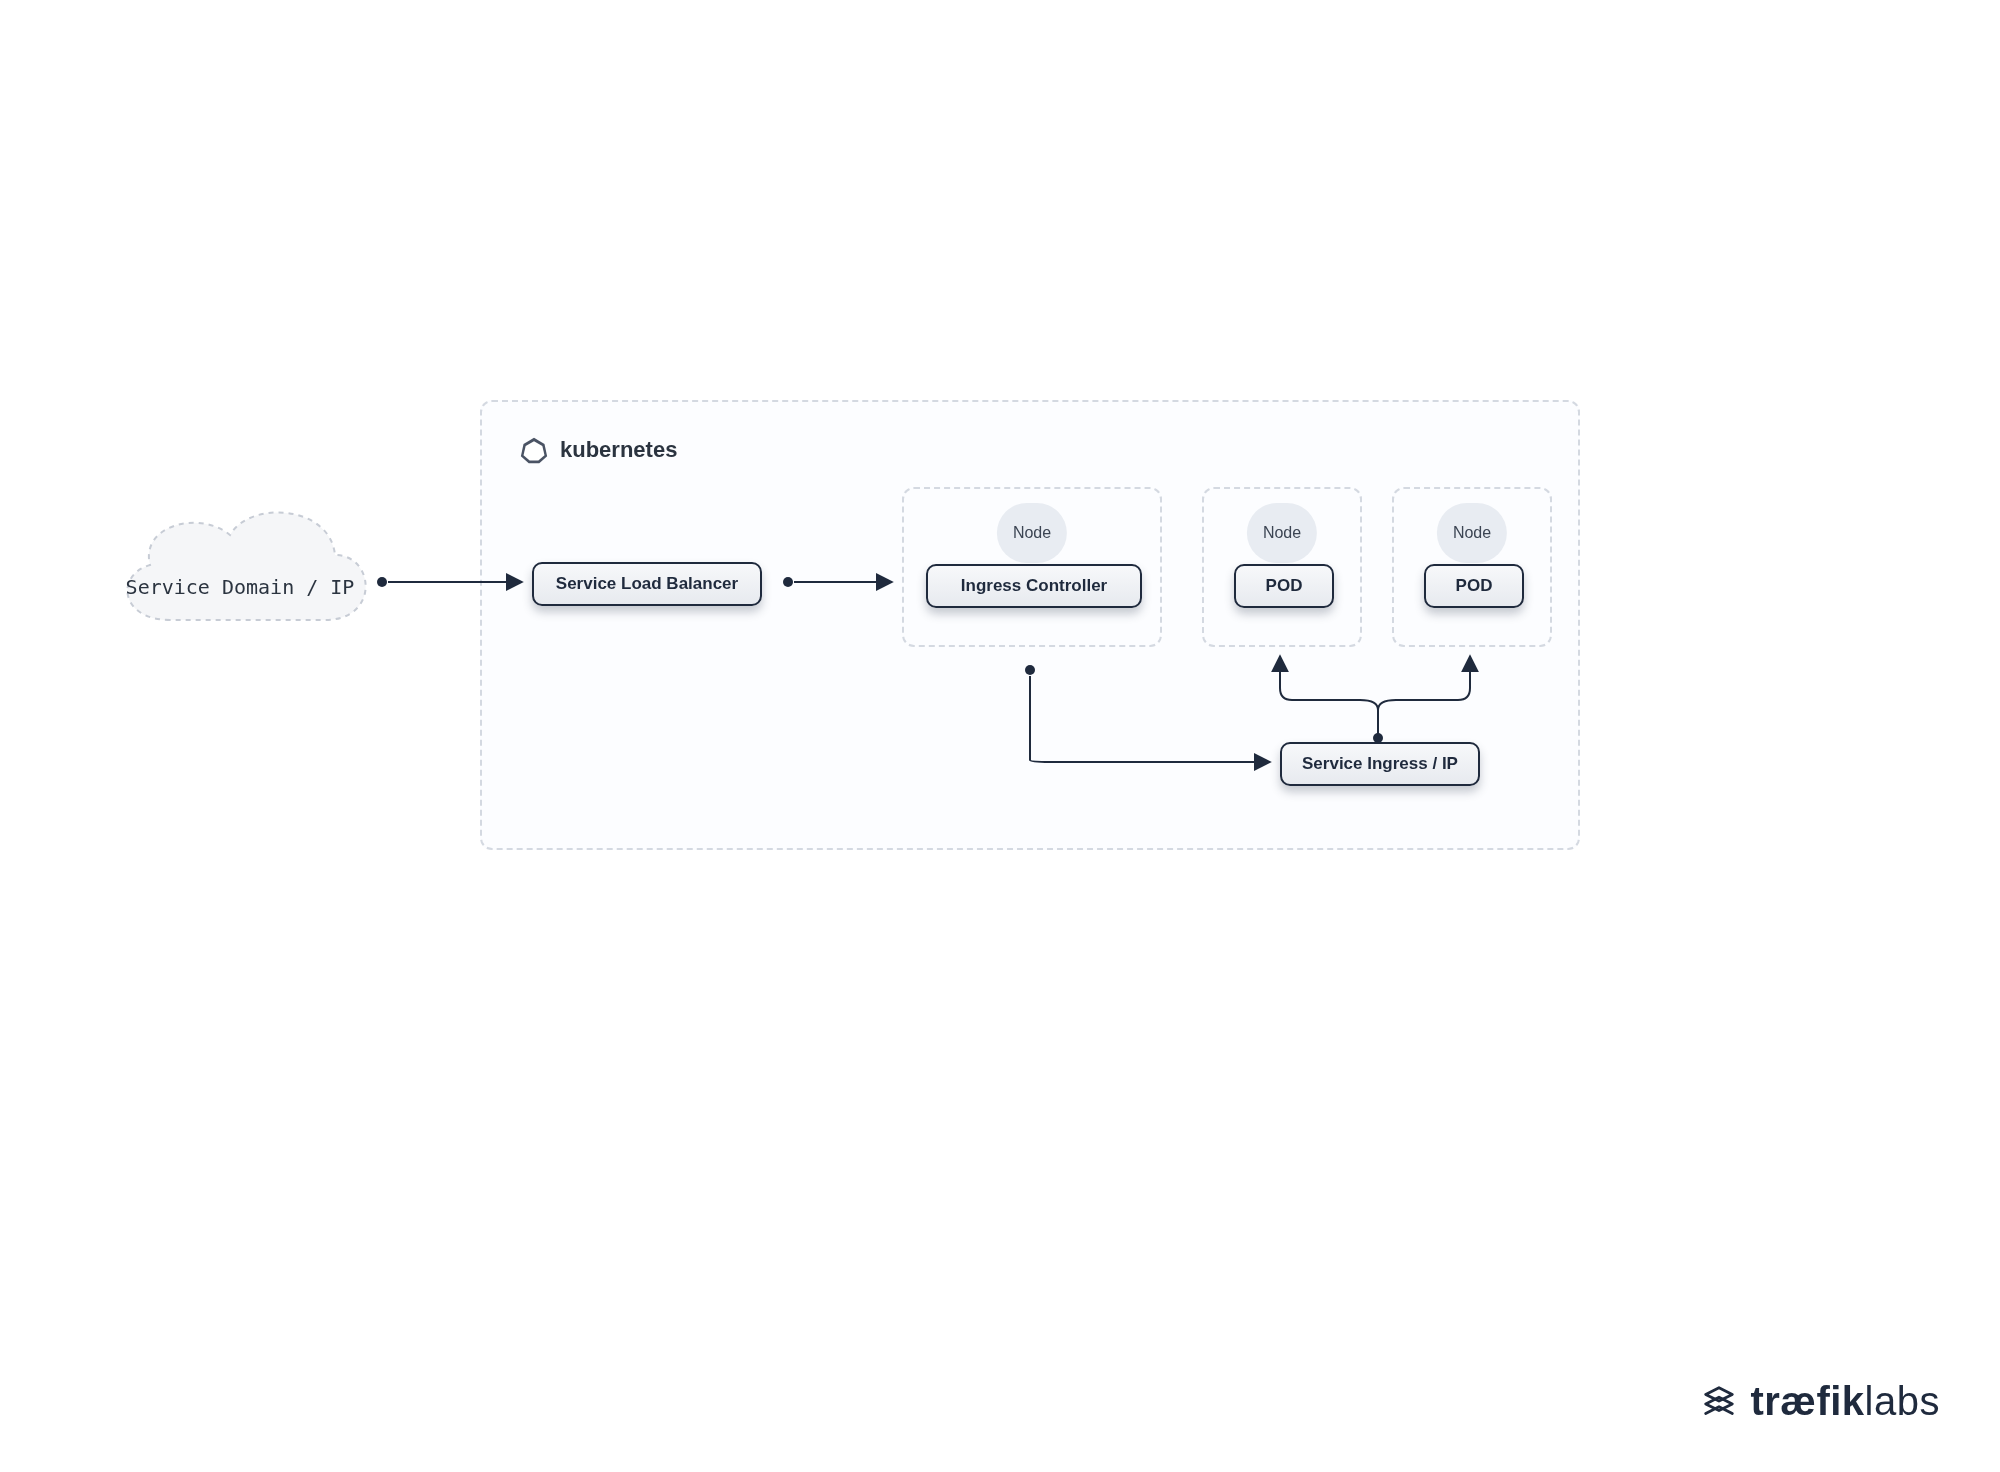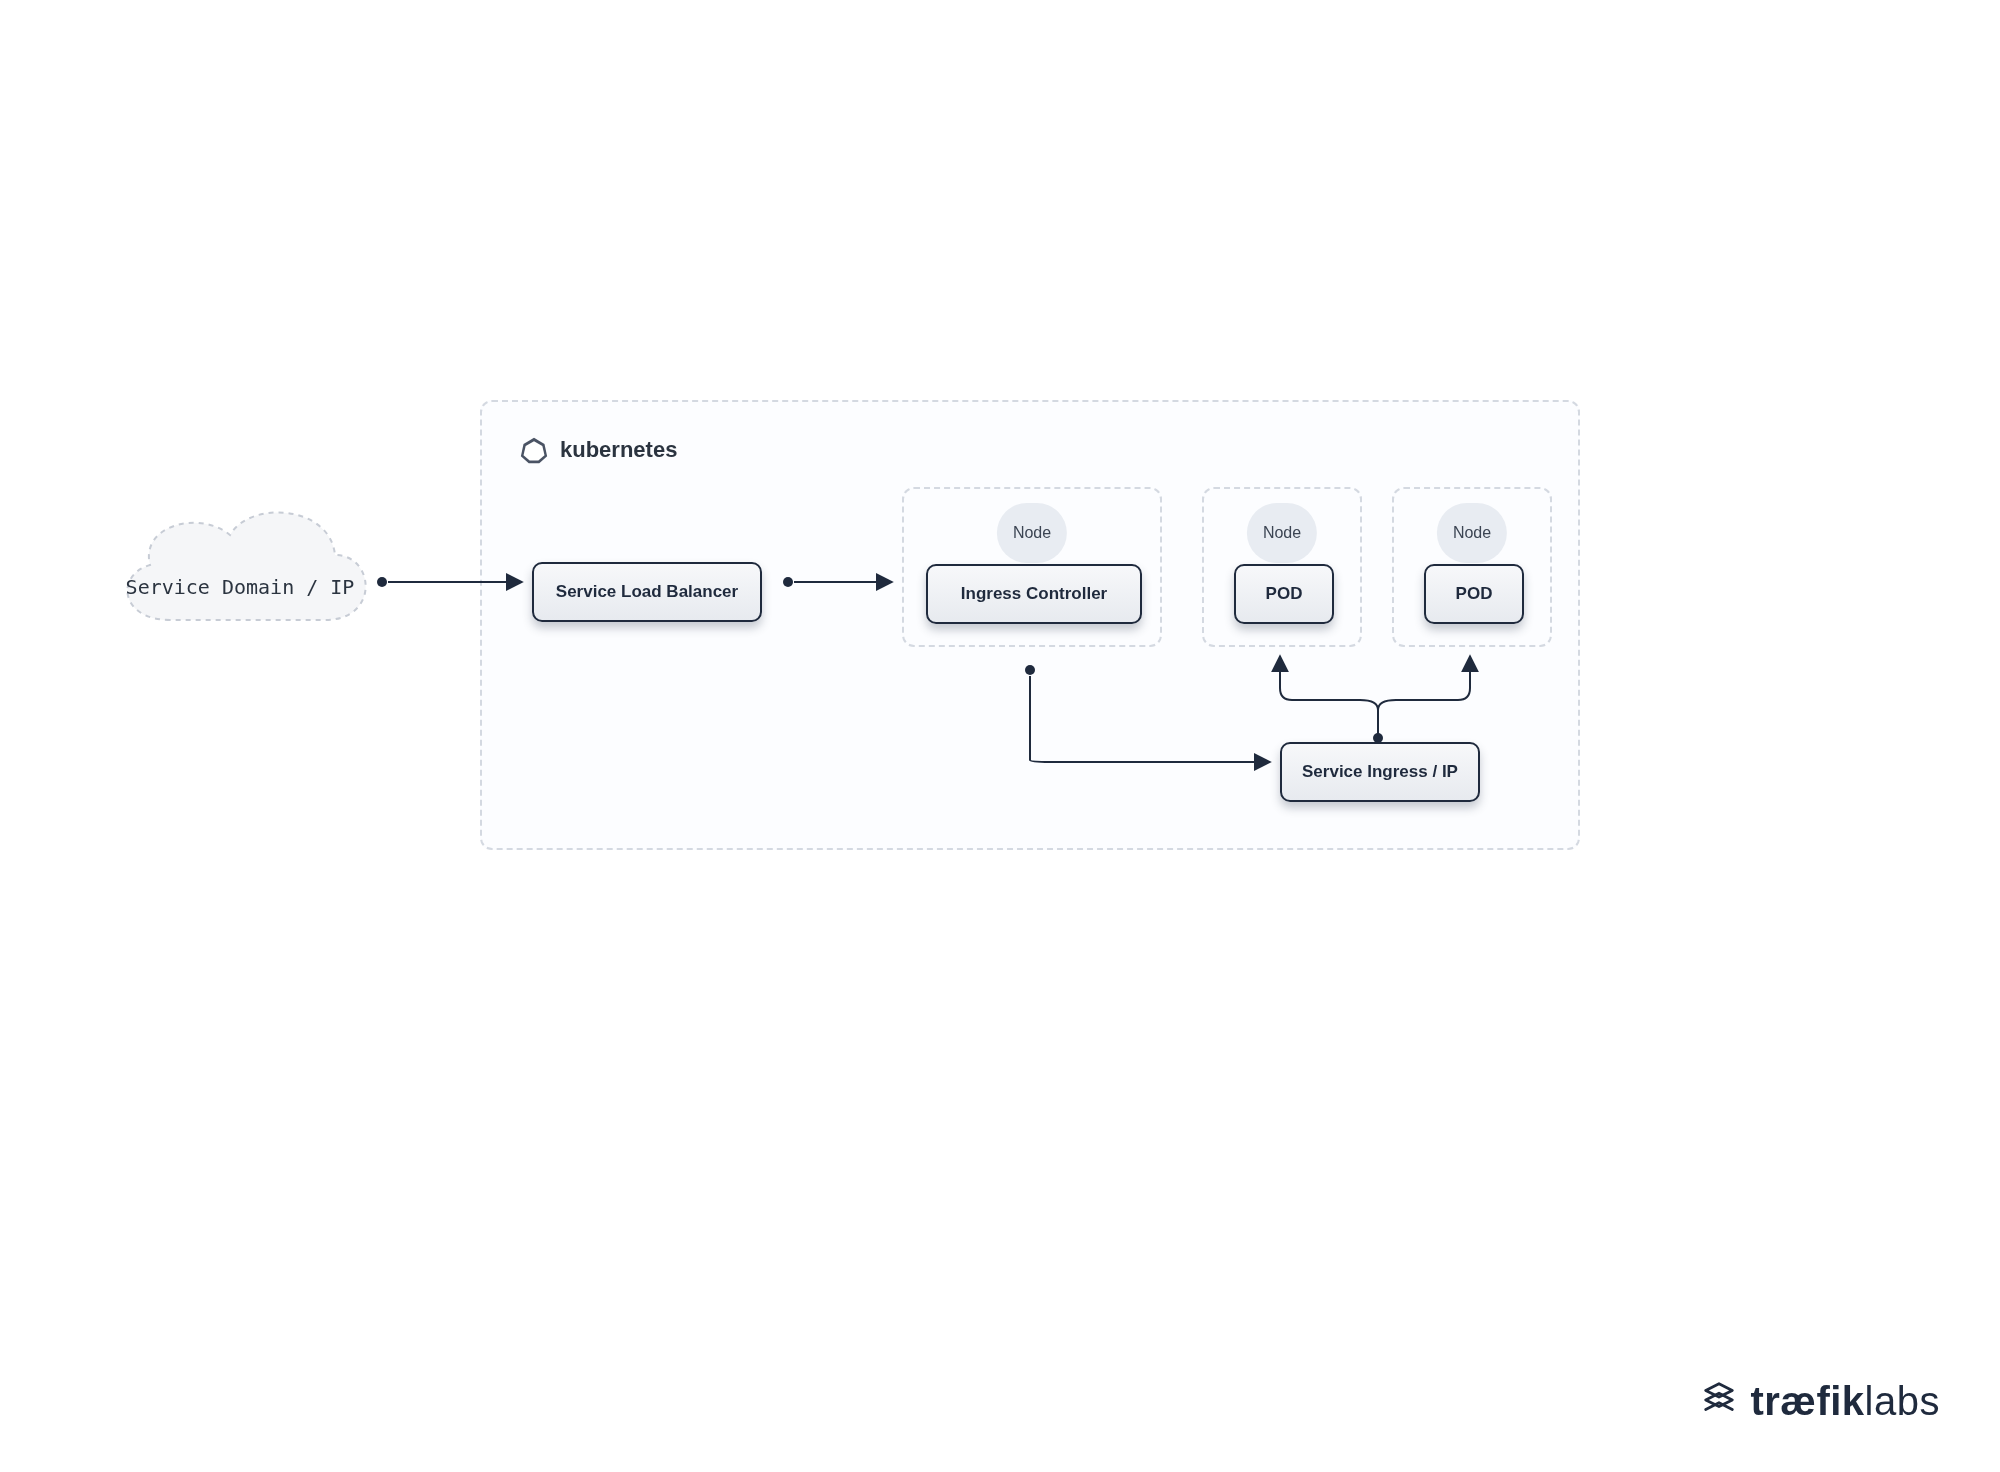--- a/index.html
+++ b/index.html
@@ -81,41 +81,42 @@
   color: #3c4553;
   font-weight: 400;
   font-size: 16px;
   padding: 21px 16px;
   border-radius: 999px;
 }
 
 
 .pill {
   position: absolute;
-  height: 60px;
+  height: 44px;
   border: 2px solid #1f2a3d;
   border-radius: 10px;
   background: linear-gradient(#f7f8fa, #e7eaef);
   box-shadow: 0 6px 10px rgba(40,50,70,0.25);
   display: flex;
   align-items: center;
   justify-content: center;
   font-weight: 700;
   font-size: 17px;
   color: #1f2a3d;
   white-space: nowrap;
   padding: 0 18px;
 }
 
 
 .brand {
   position: absolute;
   right: 60px;
   bottom: 48px;
   display: flex;
+  align-items: center;
   gap: 12px;
 }
 .brand .mark { width: 38px; height: 38px; display: inline-flex; }
 .brand .mark svg { width: 38px; height: 38px; }
 .brand .word {
   font-size: 40px;
   color: #1f2a3d;
   font-weight: 400;
   letter-spacing: 0.5px;
 }

